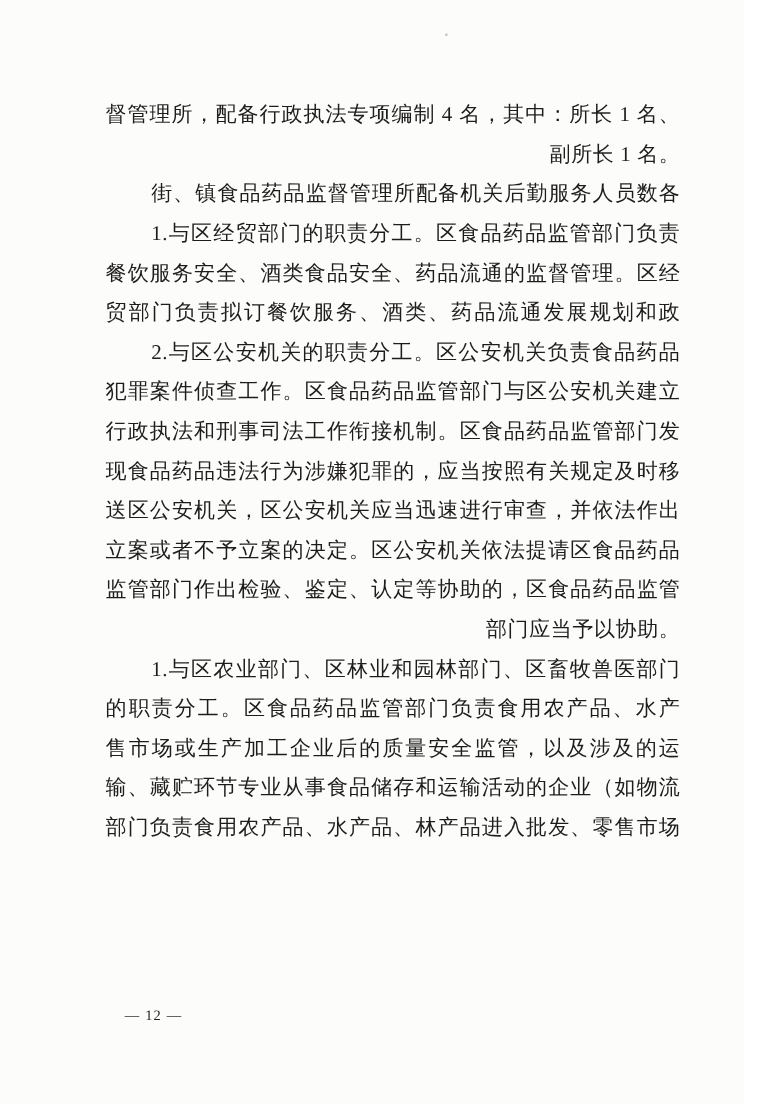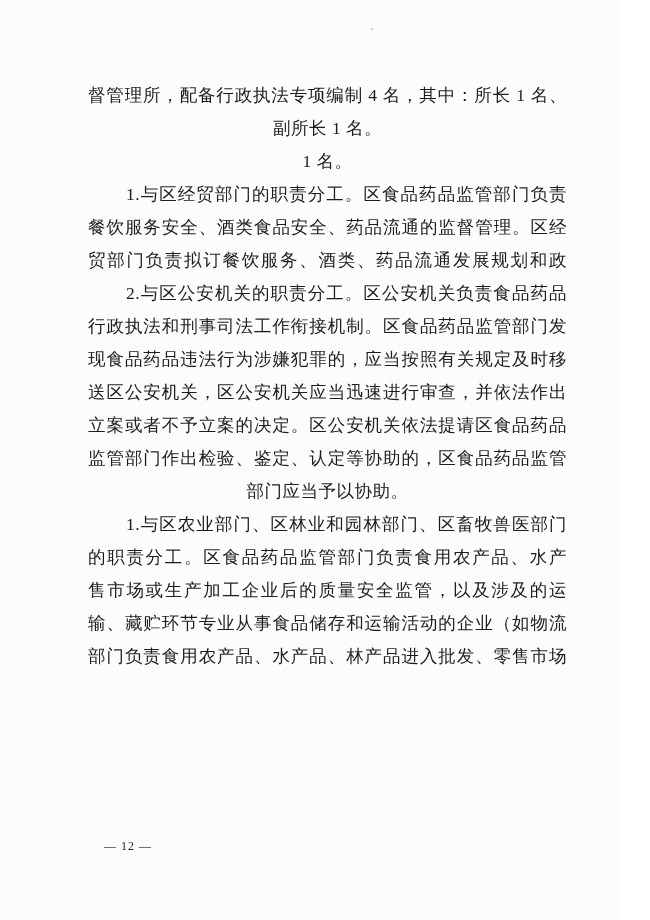--- a/index.html
+++ b/index.html
@@ -17,21 +17,21 @@
     position: absolute;
     left: 88px;
     top: 79px;
     width: 479px;
   }
   .line {
     font-size: 17.5px;
     line-height: 33px;
     height: 33px;
     overflow: hidden;
-    text-align: center;
+    text-align: right;
     letter-spacing: 0.5px;
   }
   .line.justify {
     text-align: justify;
     text-align-last: justify;
   }
   .line.indent {
     padding-left: 38px;
   }
   .line.bold {
@@ -51,25 +51,26 @@
     border-radius: 1px;
   }
 </style>
 </head>
 <body>
 
 <div class="page" style="background: rgb(252, 252, 250); color: rgb(30, 29, 27);">
   <div class="body-block">
       <div class="line justify">督管理所，配备行政执法专项编制 4 名，其中：所长 1 名、</div>
       <div class="line">副所长 1 名。</div>
-      <div class="line">1 名。</div>
+      <div class="line justify indent">街、镇食品药品监督管理所配备机关后勤服务人员数各</div>
       <div class="line justify indent">1.与区经贸部门的职责分工。区食品药品监管部门负责</div>
       <div class="line justify">餐饮服务安全、酒类食品安全、药品流通的监督管理。区经</div>
       <div class="line justify">贸部门负责拟订餐饮服务、酒类、药品流通发展规划和政策。</div>
       <div class="line justify indent">2.与区公安机关的职责分工。区公安机关负责食品药品</div>
+      <div class="line justify">犯罪案件侦查工作。区食品药品监管部门与区公安机关建立</div>
       <div class="line justify">行政执法和刑事司法工作衔接机制。区食品药品监管部门发</div>
       <div class="line justify">现食品药品违法行为涉嫌犯罪的，应当按照有关规定及时移</div>
       <div class="line justify">送区公安机关，区公安机关应当迅速进行审查，并依法作出</div>
       <div class="line justify">立案或者不予立案的决定。区公安机关依法提请区食品药品</div>
       <div class="line justify">监管部门作出检验、鉴定、认定等协助的，区食品药品监管</div>
       <div class="line">部门应当予以协助。</div>
       <div class="line justify indent">1.与区农业部门、区林业和园林部门、区畜牧兽医部门</div>
       <div class="line justify">的职责分工。区食品药品监管部门负责食用农产品、水产品、</div>
       <div class="line justify">售市场或生产加工企业后的质量安全监管，以及涉及的运</div>
       <div class="line justify">输、藏贮环节专业从事食品储存和运输活动的企业（如物流</div>

